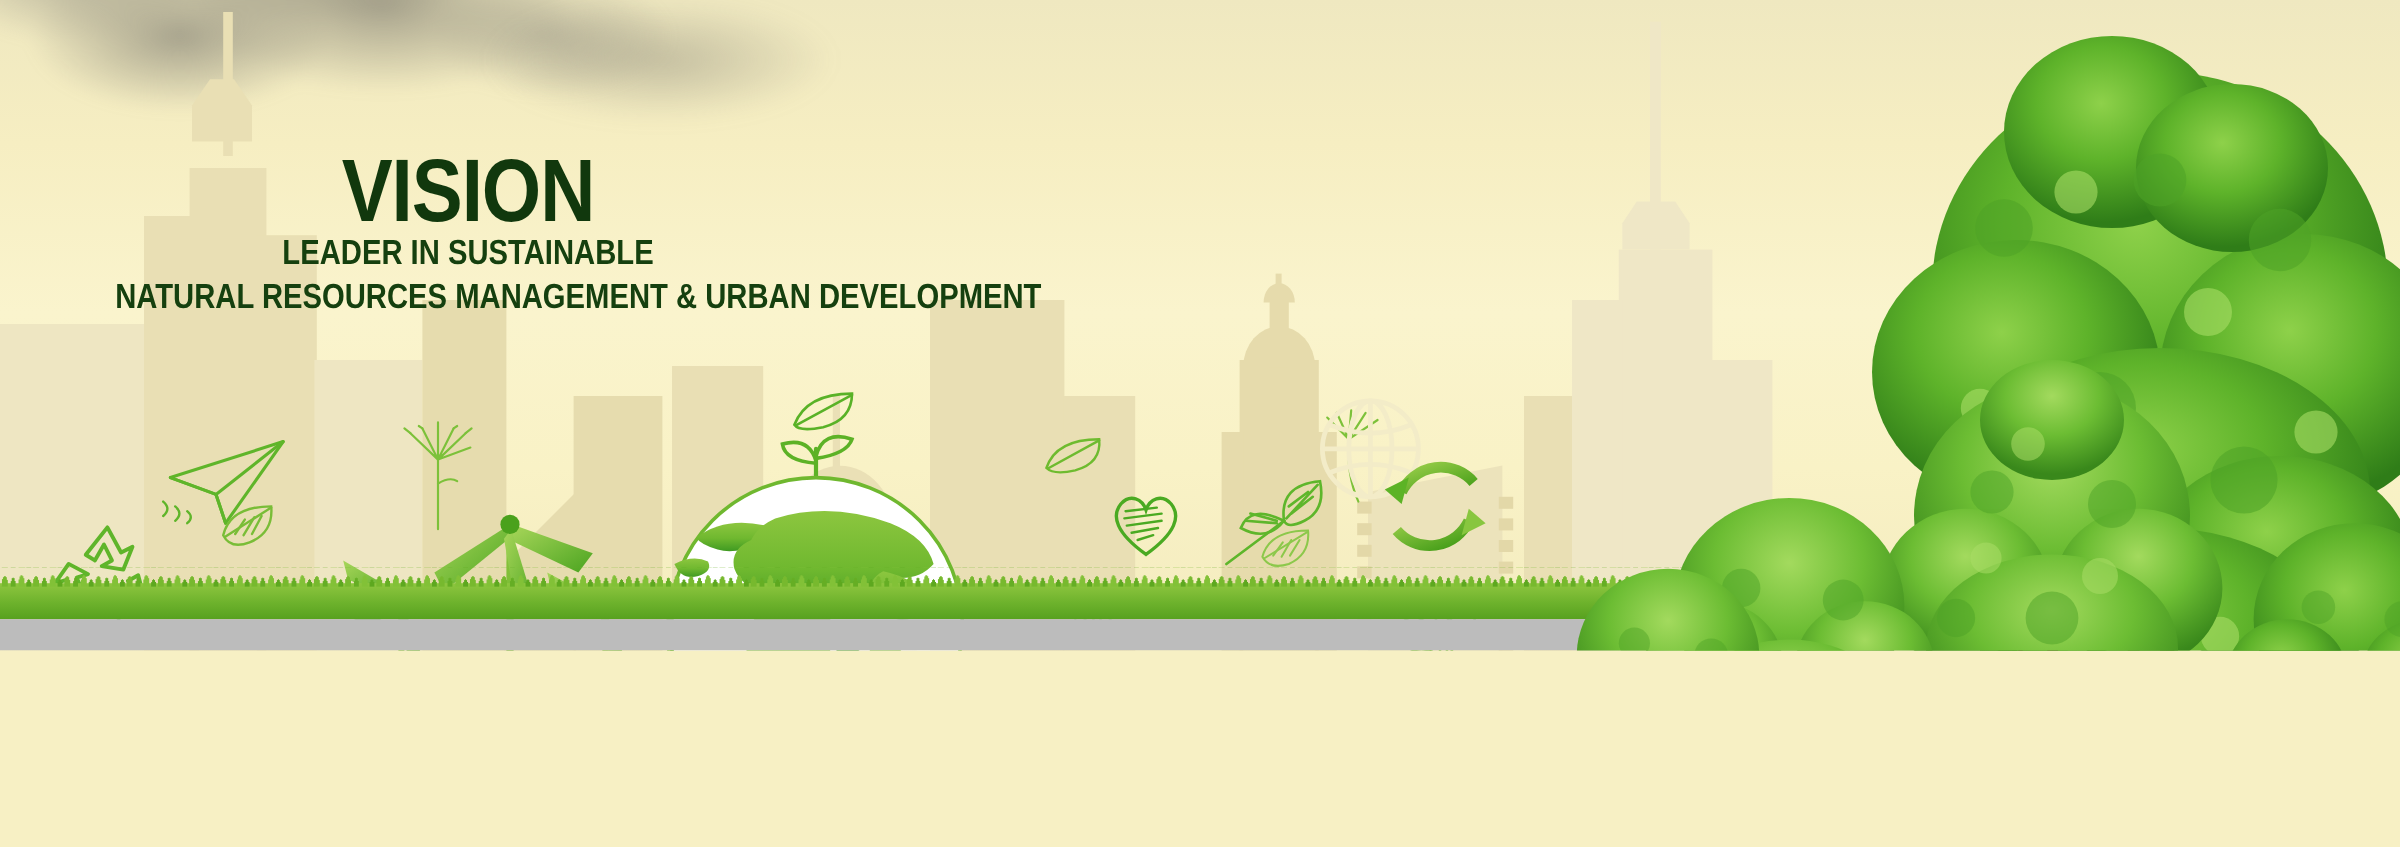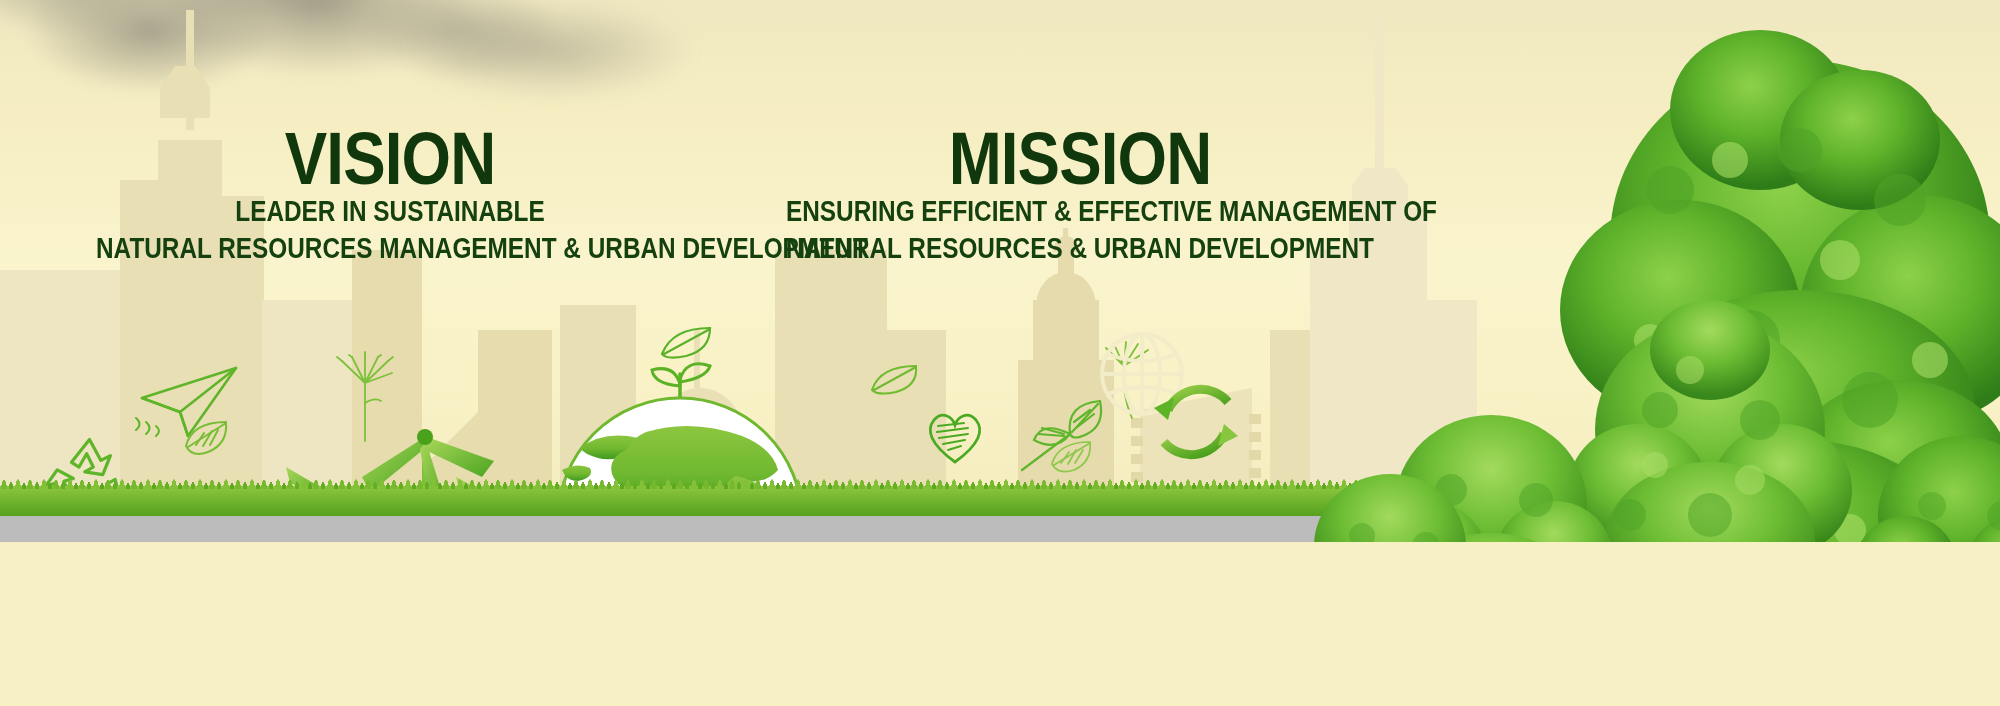--- a/index.html
+++ b/index.html
@@ -255,25 +255,20 @@
         <rect x="1619" y="648" width="15" height="16"></rect>
     </g>
   </svg>
 
   <div class="textcol" id="vision-col">
     <div class="head">VISION</div>
     <div class="sub">LEADER IN SUSTAINABLE</div>
     <div class="sub">NATURAL RESOURCES MANAGEMENT &amp; URBAN DEVELOPMENT</div>
   </div>
 
-  <div class="textcol" id="mission-col">
-    <div class="head">MISSION</div>
-    <div class="sub">ENSURING EFFICIENT &amp; EFFECTIVE MANAGEMENT OF</div>
-    <div class="sub">NATURAL RESOURCES &amp; URBAN DEVELOPMENT</div>
-  </div>
 
   <svg class="doodle" style="left:42px; top:430px;" width="95" height="95" viewBox="0 0 100 100">
     <g fill="none" stroke="#5fb52a" stroke-width="3.4" stroke-linejoin="round">
       <path d="M50 10 L62 32 L72 27 L64 47 L45 44 L54 39 L47 25 L39 39 L31 34 Z"></path>
       <path d="M20 80 L14 56 L4 59 L16 42 L33 51 L23 54 L30 70 L45 70 L45 80 Z"></path>
       <path d="M84 78 L60 80 L60 90 L44 76 L58 62 L58 72 L75 71 L68 57 L77 52 Z"></path>
     </g>
   </svg>
 
   <svg class="doodle" style="left:136px; top:360px;" width="110" height="90" viewBox="0 0 110 90">

